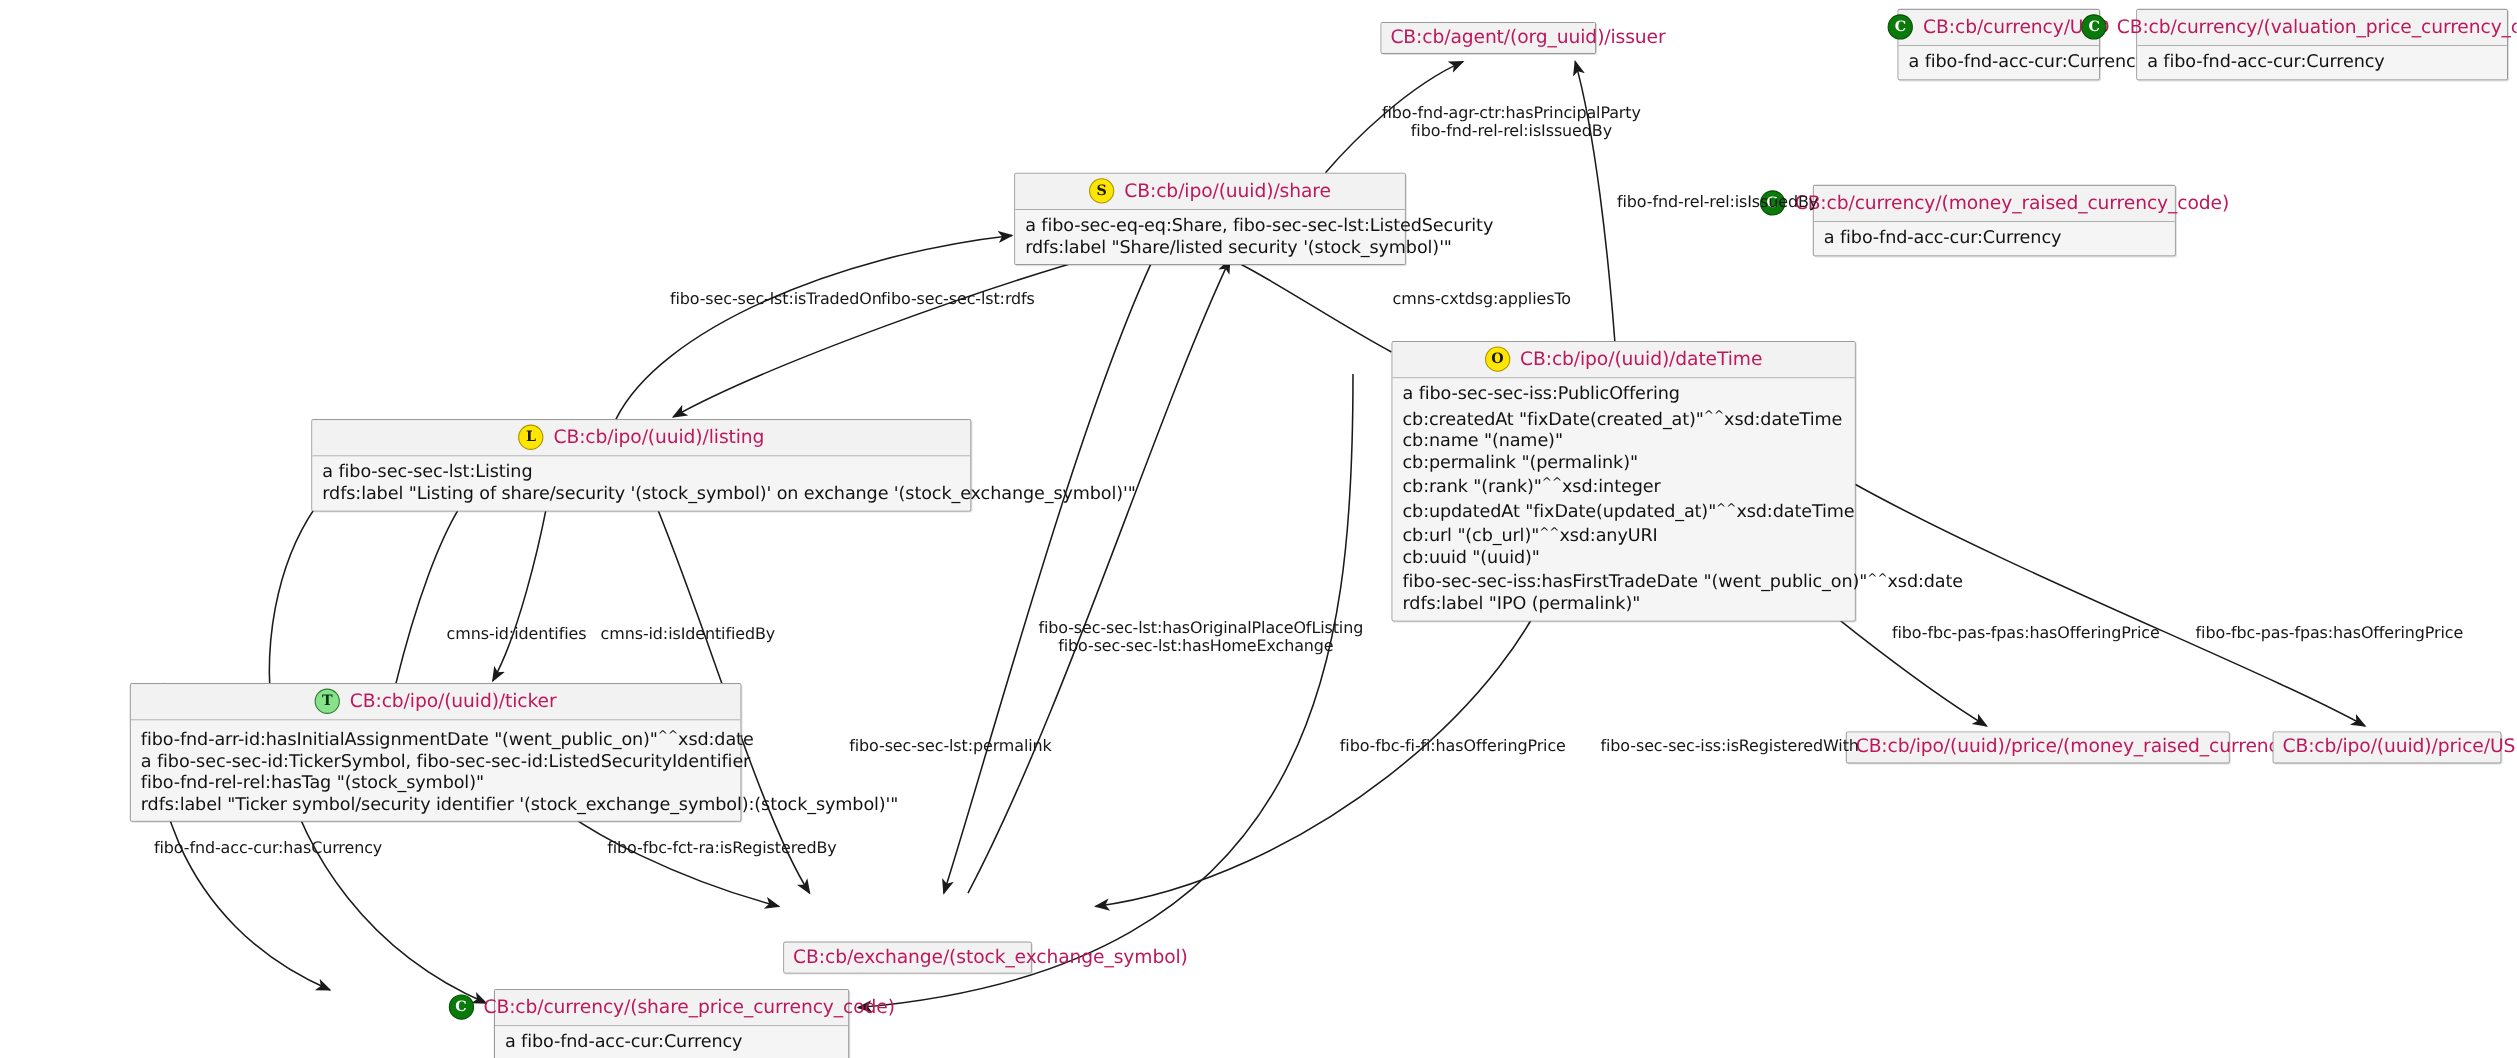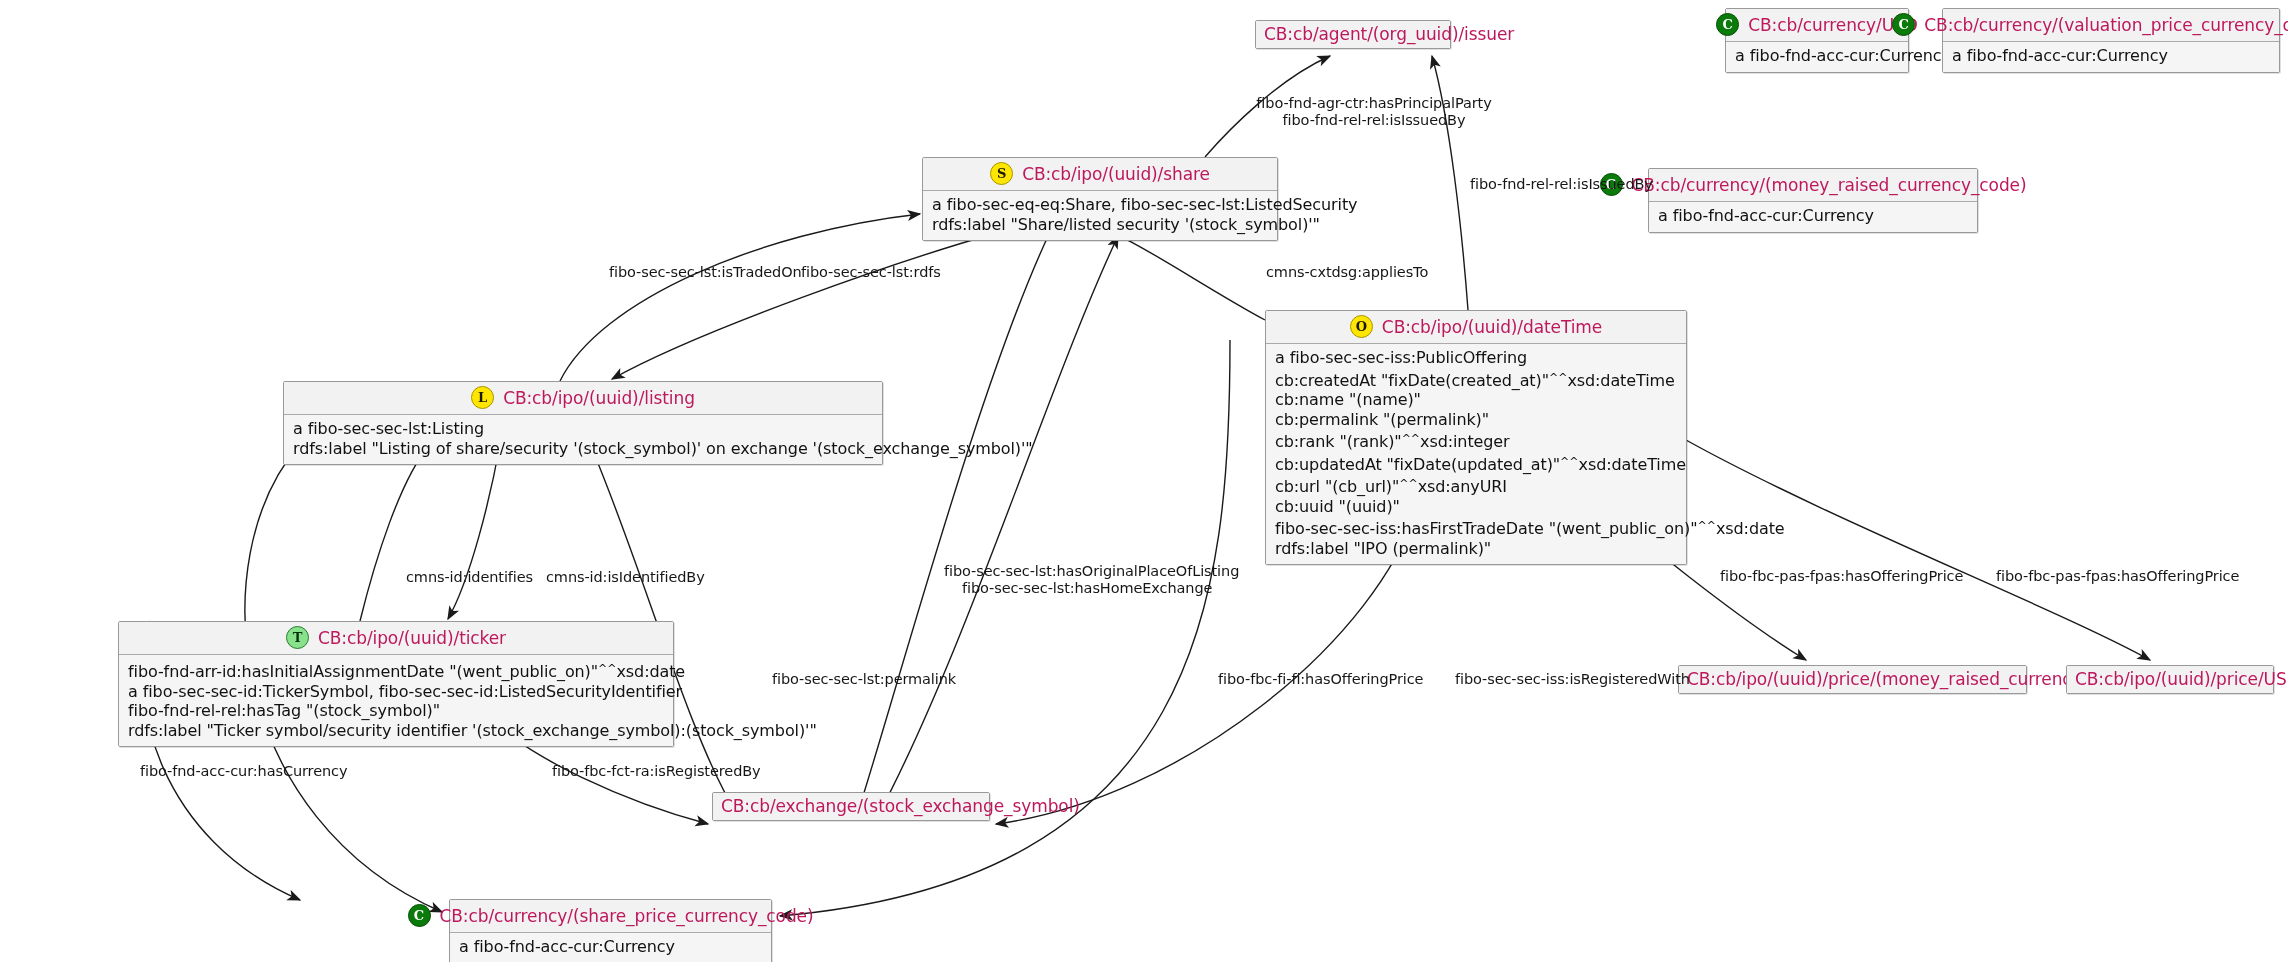--- a/index.html
+++ b/index.html
@@ -249,21 +249,21 @@
       <div class="node simple" style="left: 1678px; top: 665px; width: 349px;">
         <div class="node-header">
           <span class="node-title">CB:cb/ipo/(uuid)/price/(money_raised_currency_code)</span>
         </div>
       </div>
       <div class="node simple" style="left: 2066px; top: 665px; width: 208px;">
         <div class="node-header">
           <span class="node-title">CB:cb/ipo/(uuid)/price/USD</span>
         </div>
       </div>
-      <div class="node simple" style="left: 712px; top: 792px; width: 278px;">
+      <div class="node simple" style="left: 712px; top: 856px; width: 226px;">
         <div class="node-header">
           <span class="node-title">CB:cb/exchange/(stock_exchange_symbol)</span>
         </div>
       </div>
       <div class="node has-body" style="left: 449px; top: 899px; width: 323px;">
         <div class="node-header">
           <span class="badge green">C</span>
           <span class="node-title">CB:cb/currency/(share_price_currency_code)</span>
         </div>
         <div class="node-body">

